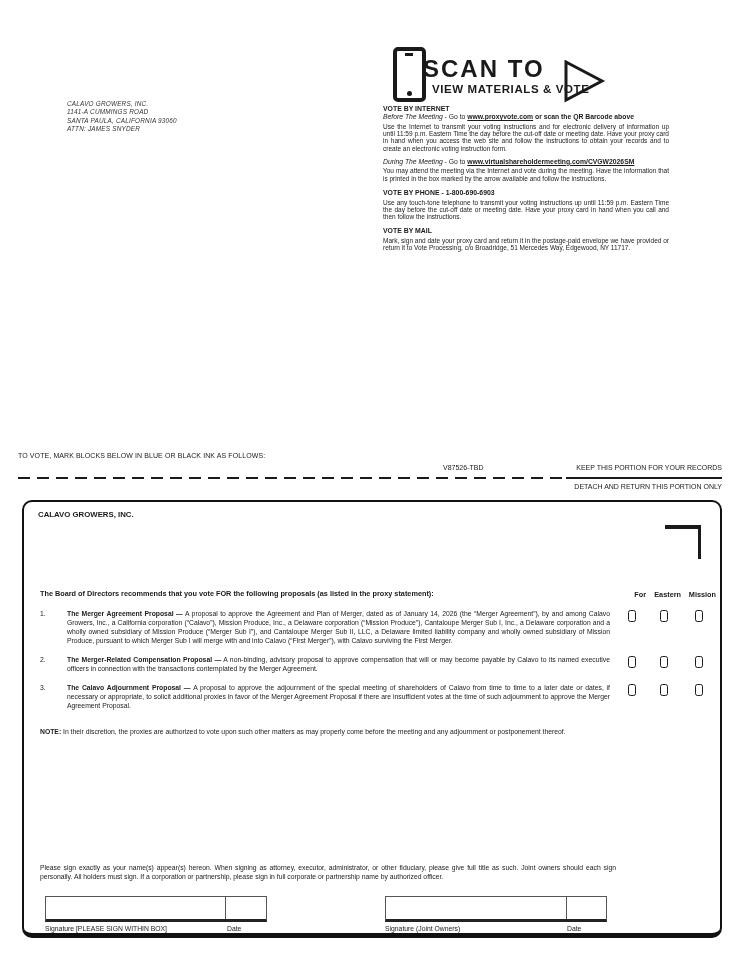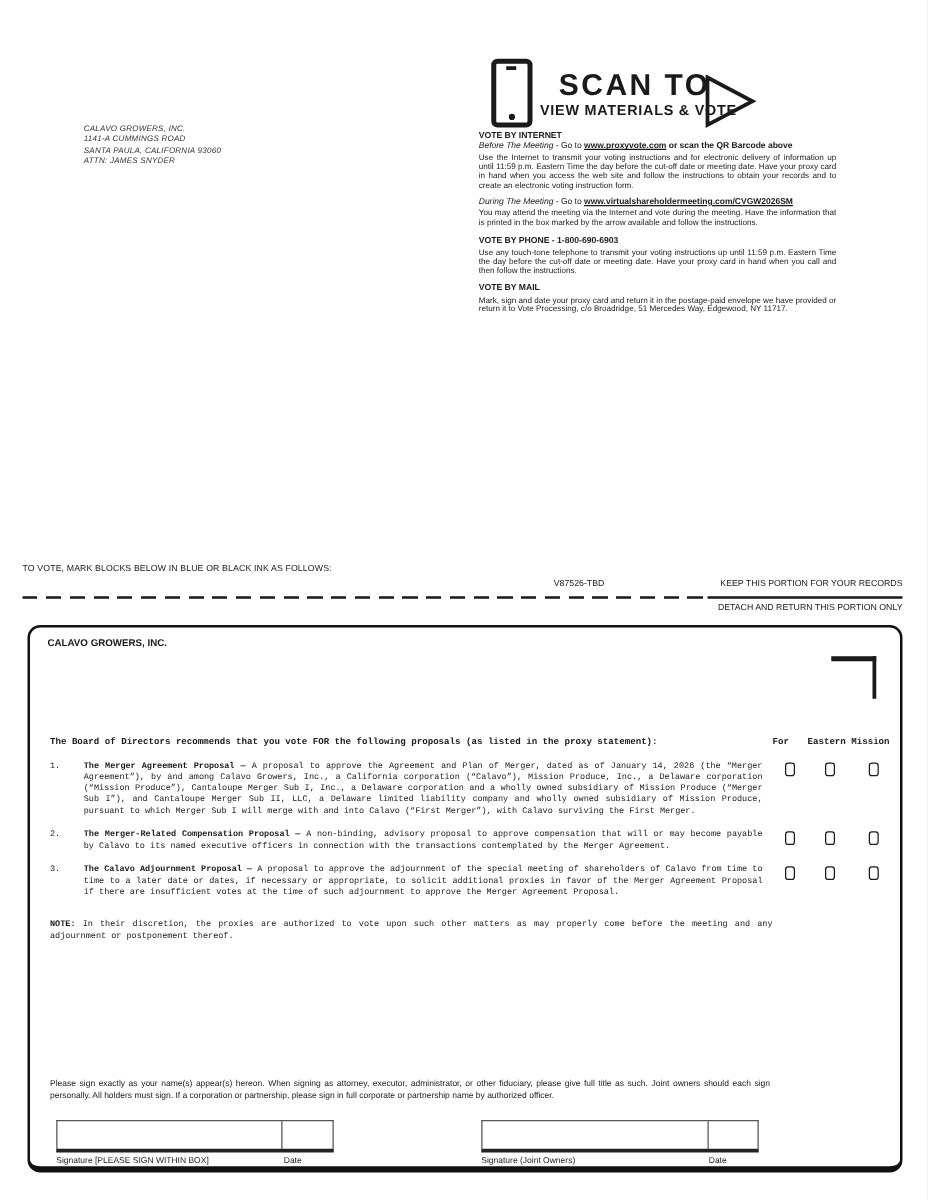--- a/index.html
+++ b/index.html
@@ -9,21 +9,21 @@
     position:relative; width:742px; height:960px; background:#ffffff;
     margin:0 auto; overflow:hidden;
   }
   
   .phone {
     position:absolute; left:393px; top:47px; width:33px; height:55px;
     border:4.5px solid #1a1a1a; border-radius:5px;
   }
   .phone .speaker { position:absolute; left:8px; top:2px; width:8px; height:2.5px; background:#1a1a1a; }
   .phone .home { position:absolute; left:9.5px; bottom:2px; width:5px; height:5px; border-radius:50%; background:#1a1a1a; }
-  .scan-line1 { position:absolute; left:447px; top:55px; font-size:24px; font-weight:800; letter-spacing:2px; }
+  .scan-line1 { position:absolute; left:423px; top:55px; font-size:24px; font-weight:800; letter-spacing:2px; }
   .scan-line2 { position:absolute; left:432px; top:83px; font-size:11.5px; font-weight:800; letter-spacing:0.6px; }
   .scan-arrow { position:absolute; left:562px; top:60px; }
   
   .address { position:absolute; left:67px; top:100px; font-size:6.4px; font-style:italic; line-height:8.4px; letter-spacing:0.2px; color:#333; }
   
   .instructions { position:absolute; left:383px; top:105px; width:286px; font-size:6.5px; line-height:7.2px; }
   .instructions .hd { font-weight:bold; font-size:6.9px; margin-top:7px; }
   .instructions .hd:first-child { margin-top:0; }
   .instructions p { text-align:justify; margin-top:2.5px; }
   .goto-line { margin-top:1px; font-size:6.8px; }
@@ -41,24 +41,24 @@
   .valid-notice { position:absolute; left:18px; top:483px; width:700px; text-align:center; font-weight:bold; font-size:8.2px; }
   .detach-notice { position:absolute; right:20px; top:483px; font-size:7px; }
   
   .card {
     position:absolute; left:22px; top:500px; width:700px; height:438px;
     border:2.5px solid #111; border-bottom-width:5px; border-radius:10px; background:#fff;
   }
   .company { position:absolute; left:14px; top:8px; font-weight:bold; font-size:7.8px; }
   .corner-h { position:absolute; left:641px; top:23px; width:36px; height:3.5px; background:#1a1a1a; }
   .corner-v { position:absolute; left:673.5px; top:23px; width:3.5px; height:34px; background:#1a1a1a; }
-  .proposal-area { position:absolute; left:16px; top:88px; width:676px;font-family:Liberation Mono, monospace; }
+  .proposal-area { position:absolute; left:16px; top:88px; width:676px; }
   .vrow { display:flex; align-items:flex-start; }
   .rec-label { width:578px; font-weight:bold; font-size:7.3px; line-height:8.5px; }
-  .vote-cell { text-align:left; font-size:7.3px; }
+  .vote-cell { text-align:right; font-size:7.3px; }
   .c1 { width:28px; } .c2 { width:35px; } .c3 { width:35px; }
   .vote-head .vote-cell { font-weight:bold; }
   .proposal { margin-top:10px; }
   .proposal .num { width:27px; font-size:6.8px; padding-top:0.5px; }
   .proposal .ptext { width:551px; font-size:6.8px; line-height:9px; text-align:justify; padding-right:8px; }
   .proposal .ptext .ptitle { font-weight:bold; }
   .checkbox { width:8px; height:11.5px; border:1.7px solid #1a1a1a; border-radius:2.5px; margin:1px auto 0; cursor:pointer; background:#fff; }
   .note { margin-top:17px; width:578px; font-size:6.8px; line-height:9px; text-align:justify; }
   .note .nlabel { font-weight:bold; }
   .sign-instruction { position:absolute; left:16px; top:361px; width:576px; font-size:6.8px; line-height:9px; text-align:justify; }

